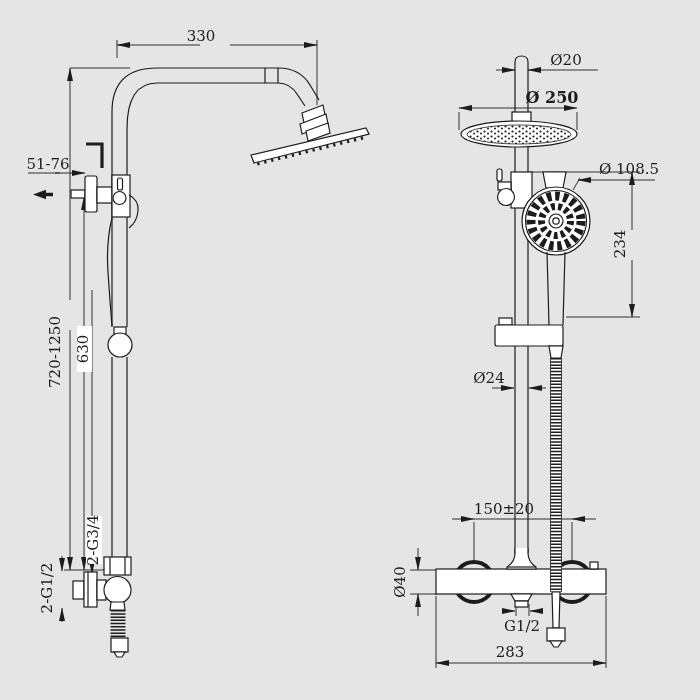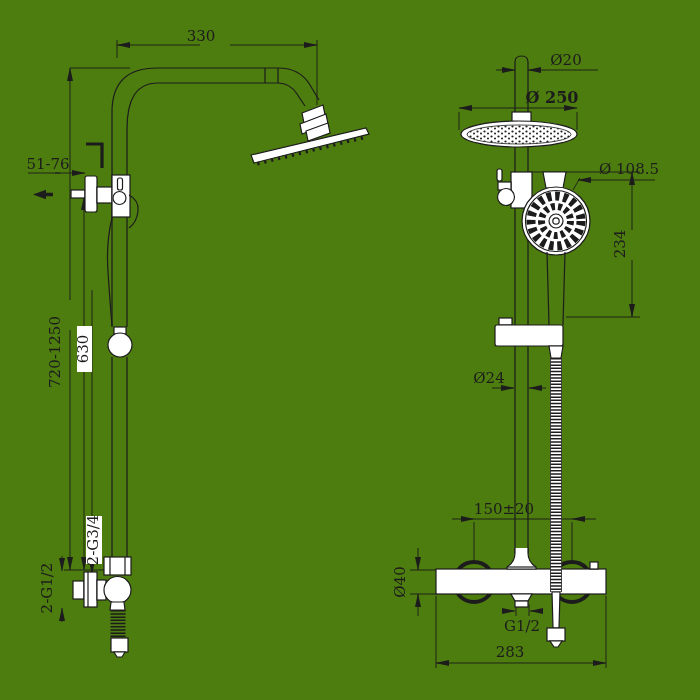--- a/index.html
+++ b/index.html
@@ -1,16 +1,16 @@
 <!DOCTYPE html>
 <html><head>
 <meta charset="utf-8">
 <style>
   html,body{margin:0;padding:0;background:#fff;}
-  .stage{width:700px;height:700px;background:#4d7c0f;position:relative;overflow:hidden;}
+  .stage{width:700px;height:700px;background:#e5e5e5;position:relative;overflow:hidden;}
   svg{display:block;}
   text{font-family:"DejaVu Serif","Liberation Serif",serif;fill:#1c1c1c;}
   .dim{font-size:15px;}
   .dimbold{font-size:16px;font-weight:bold;}
 </style>
 </head>
 <body>
 
 <div class="stage">
 <svg width="700" height="700" viewBox="0 0 700 700">

